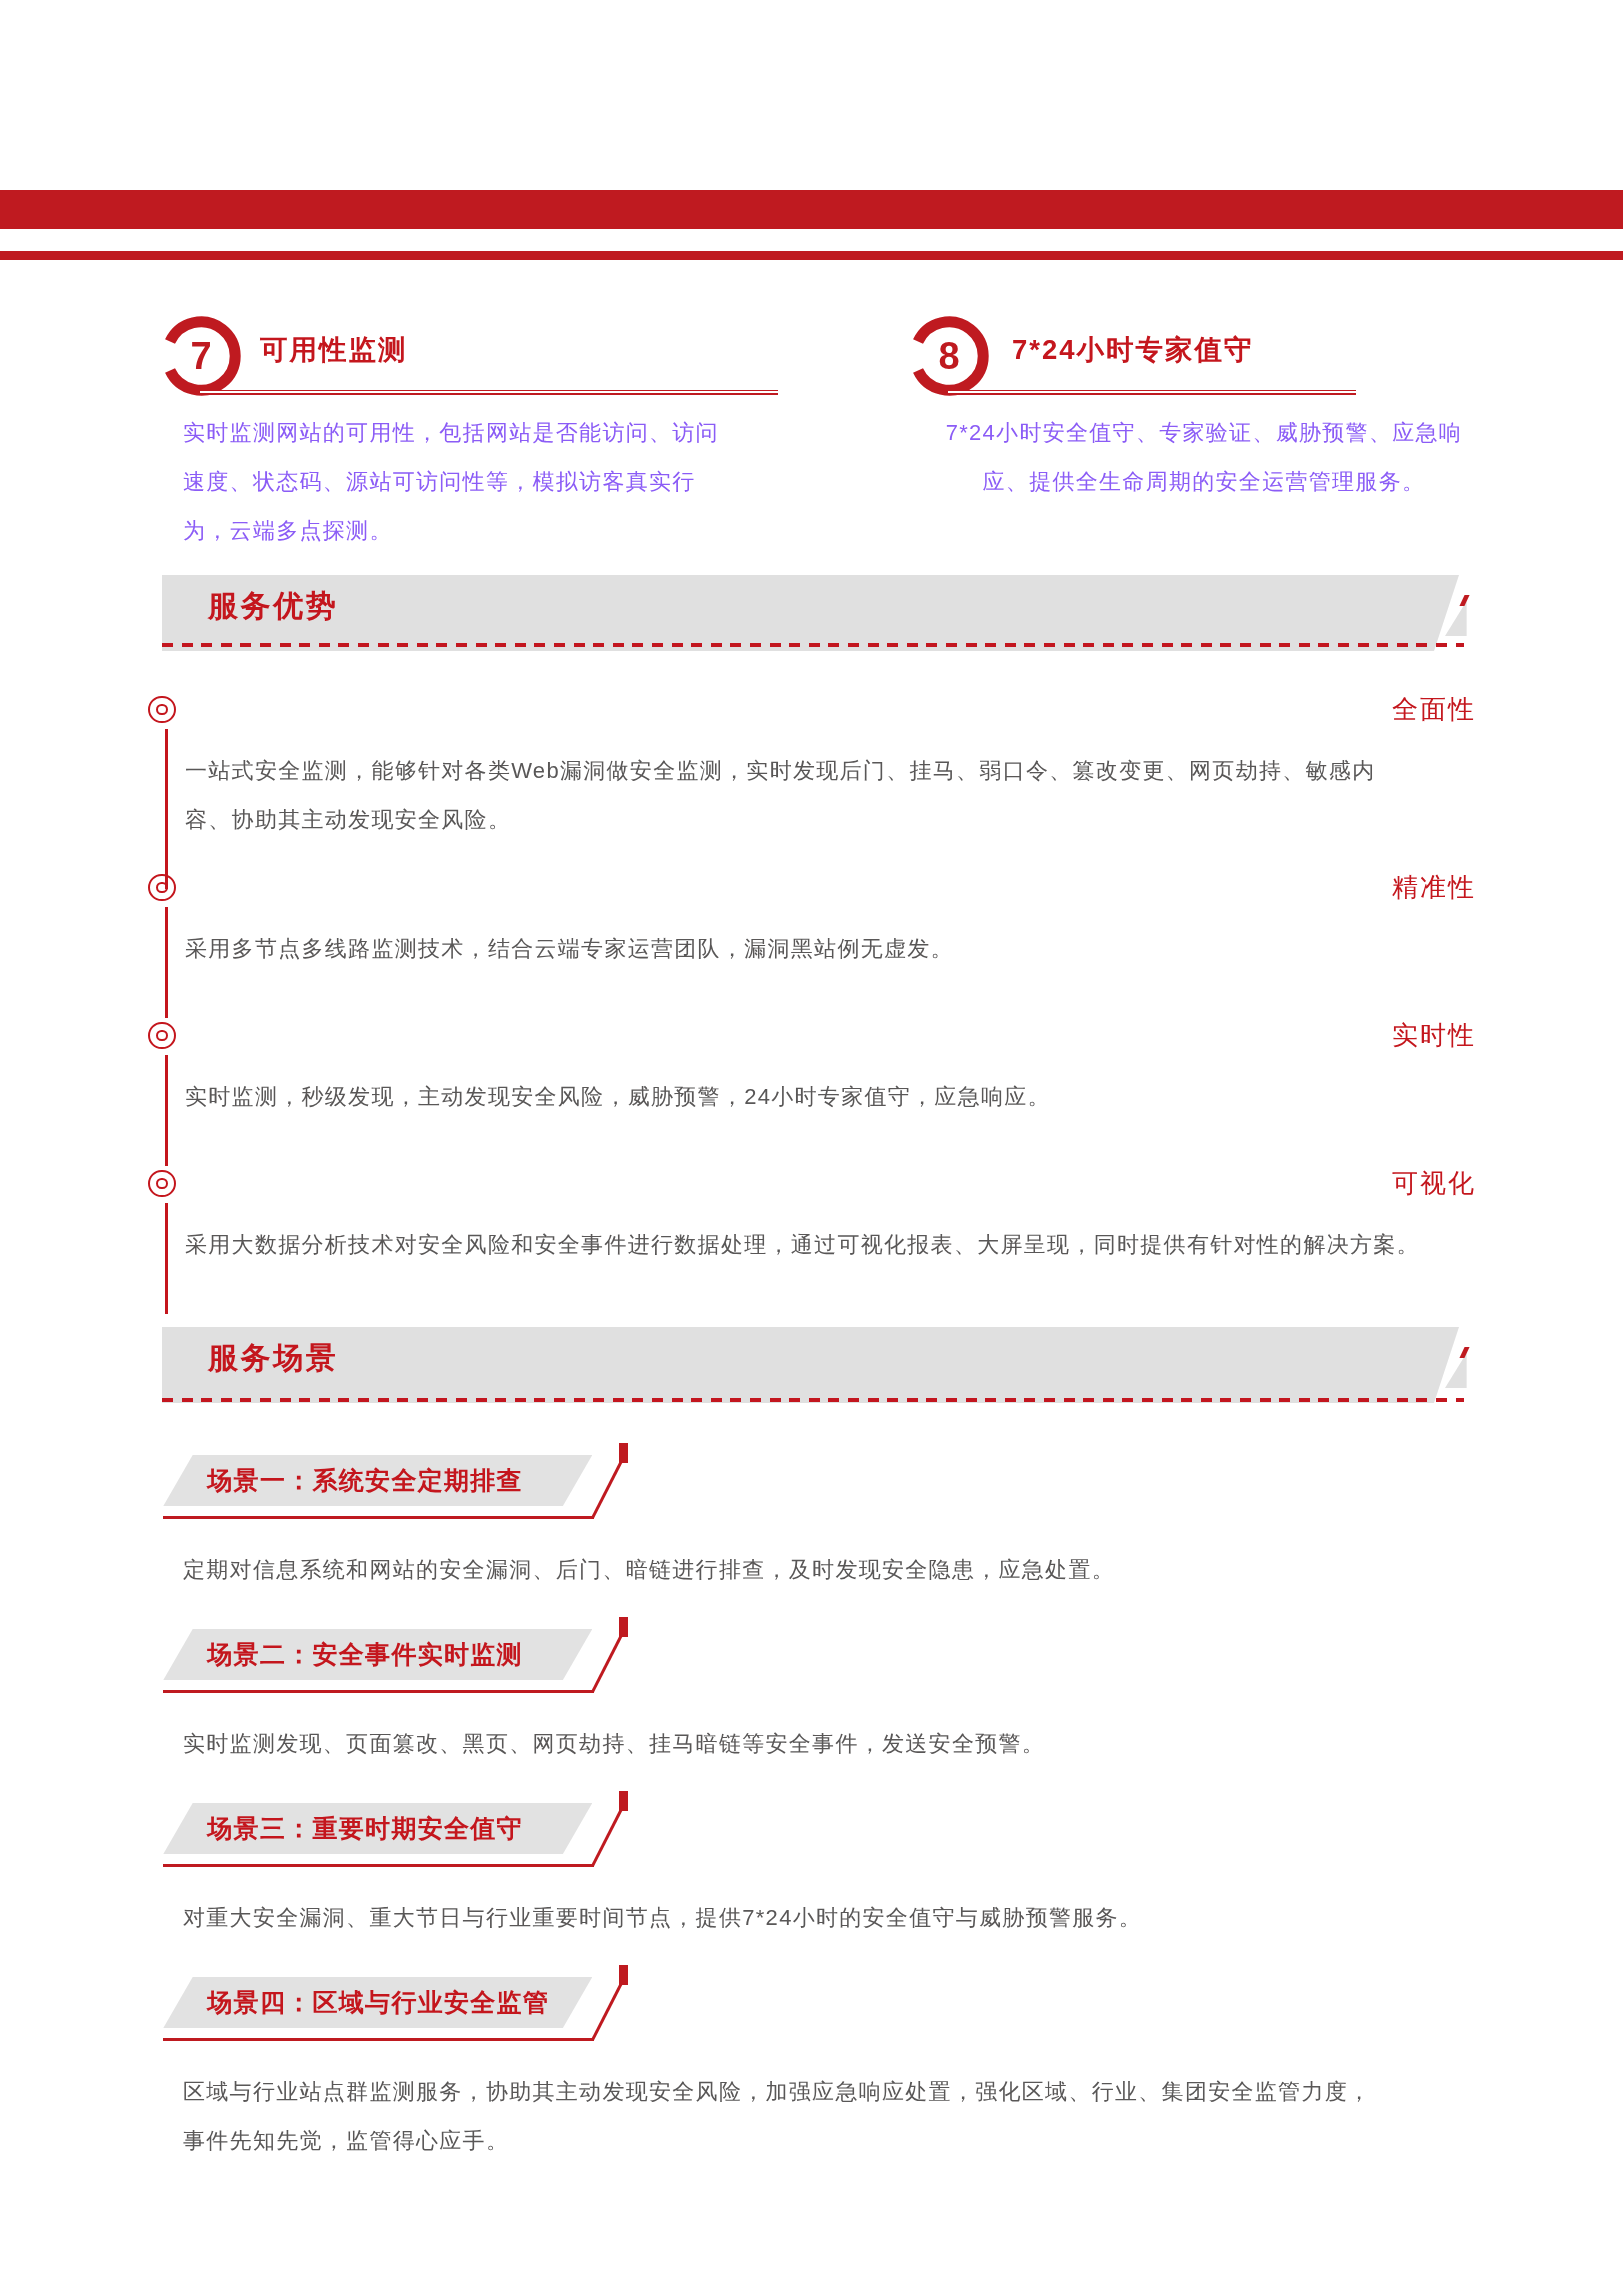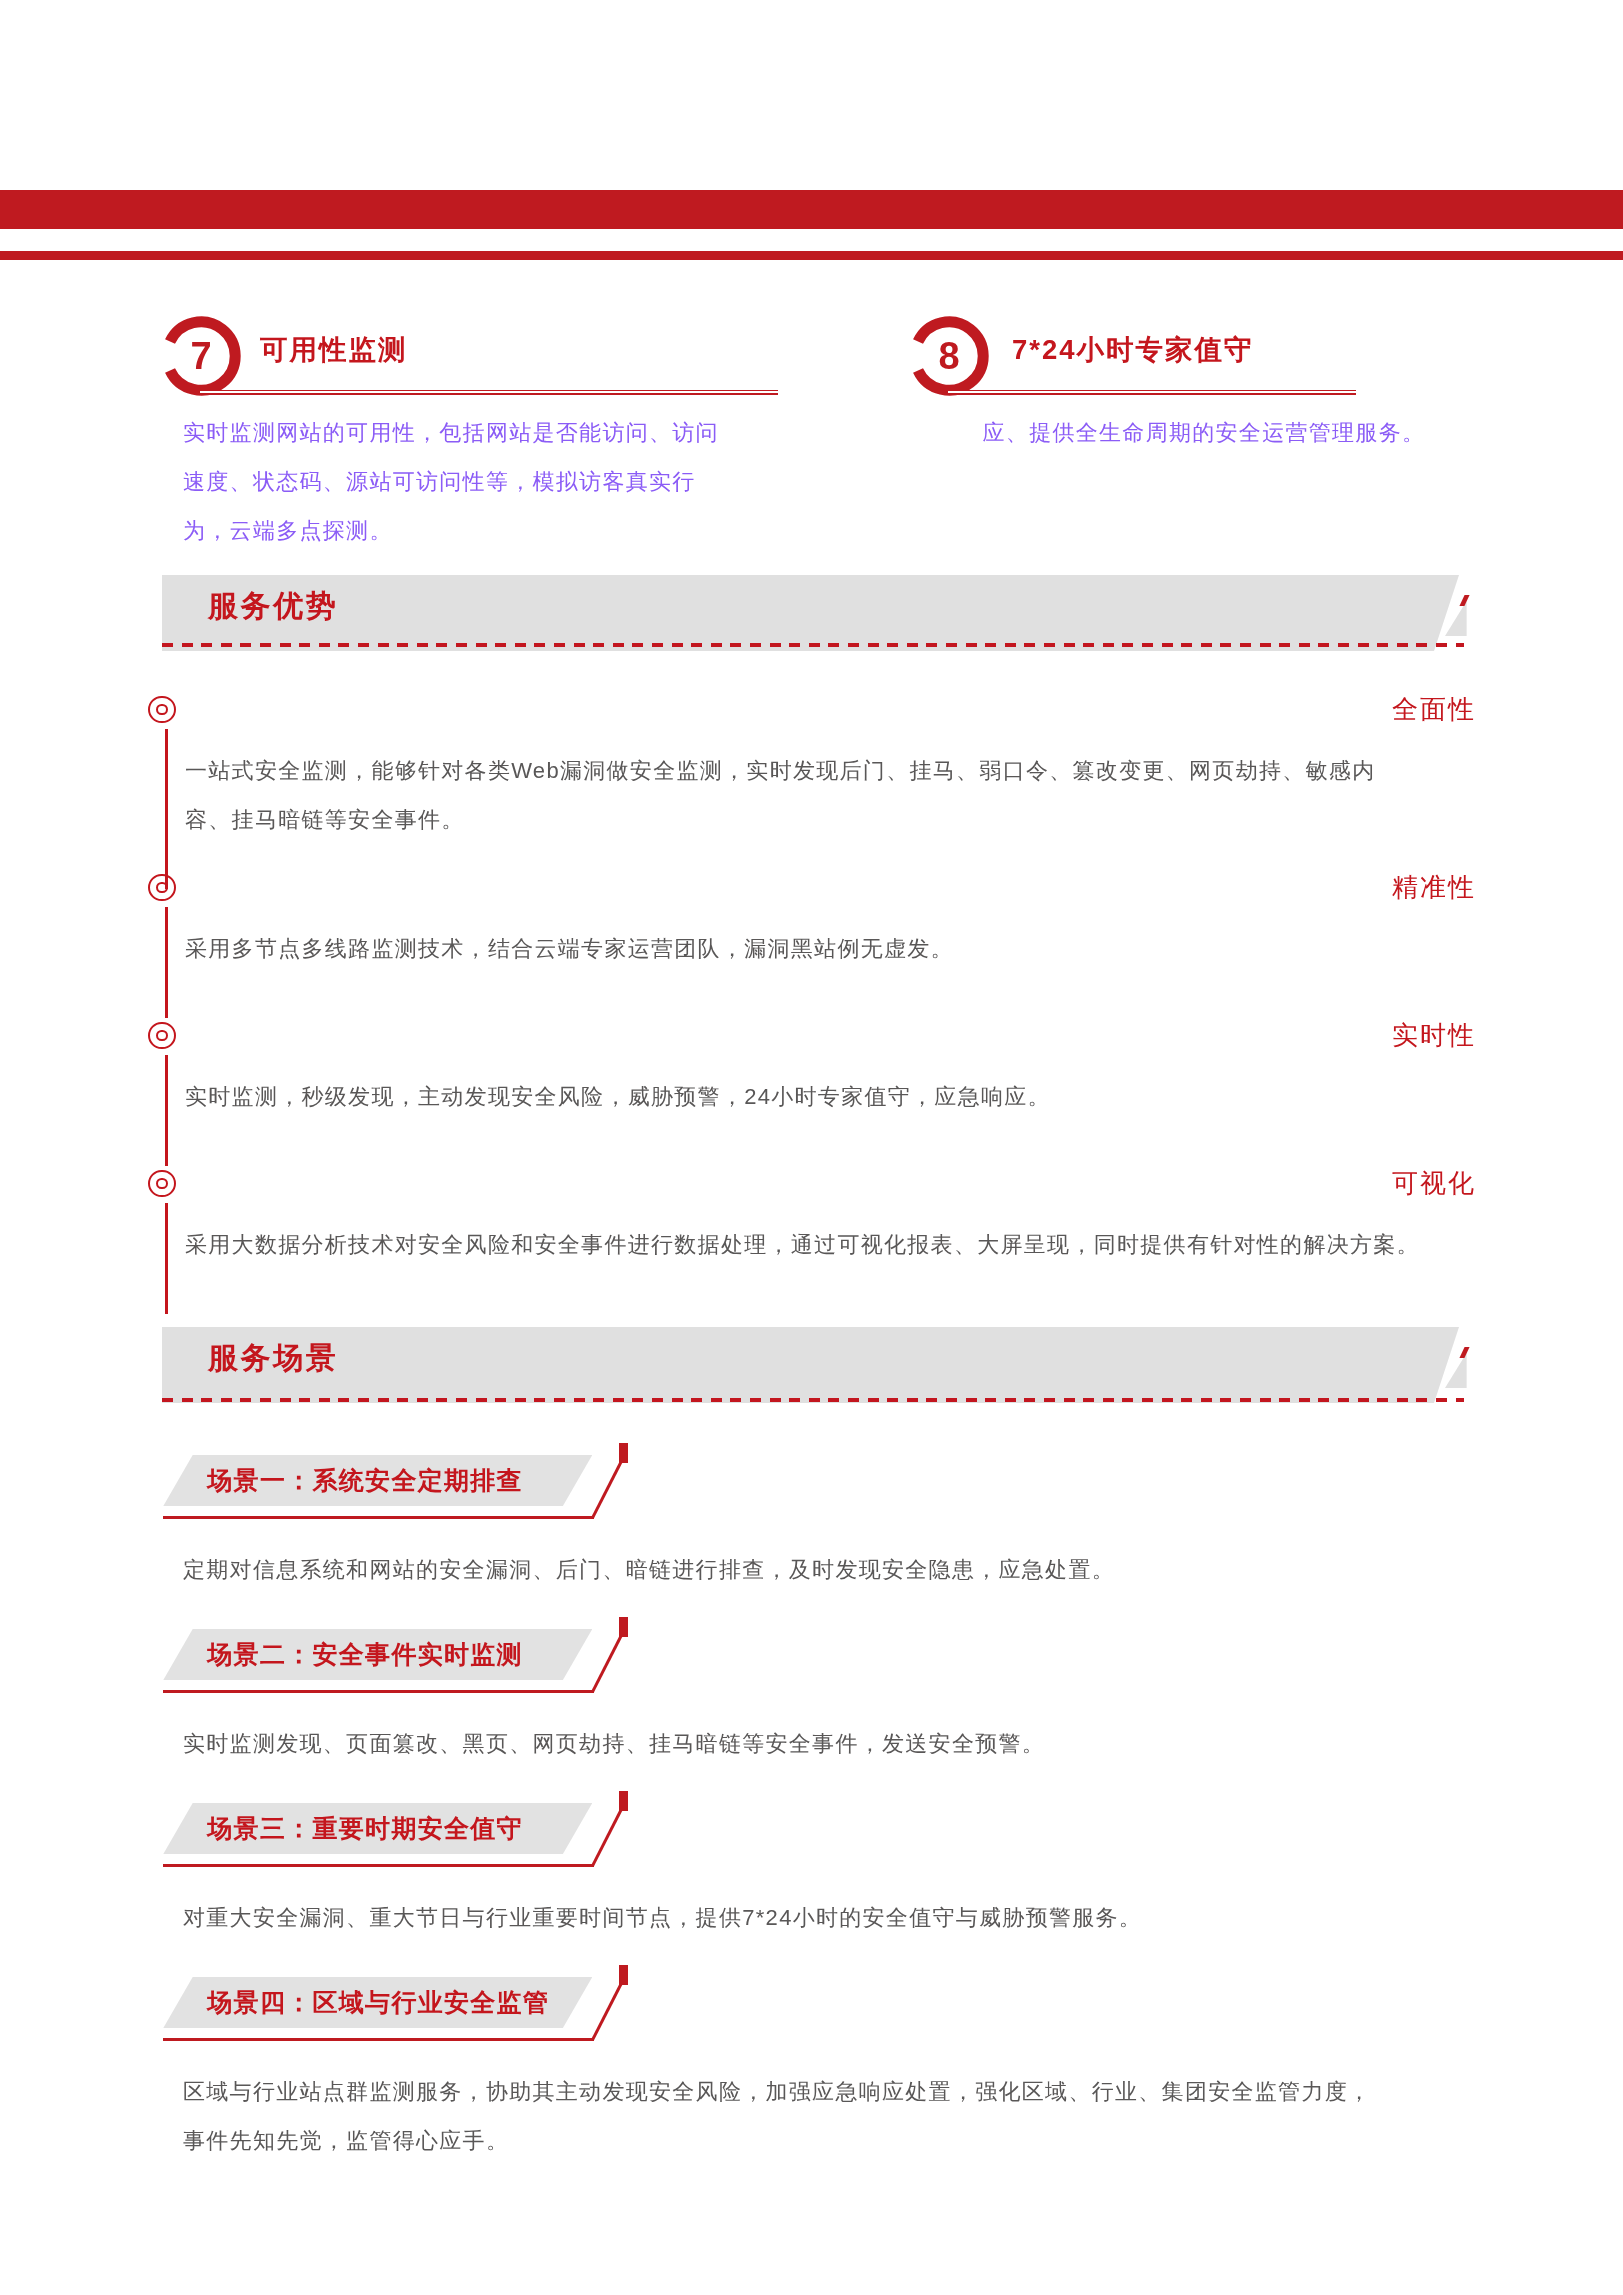--- a/index.html
+++ b/index.html
@@ -148,41 +148,42 @@
   <section class="feature f8">
     <div class="num-badge">
       <svg width="80" height="80" viewBox="0 0 124 124">
         <path d="M 14 39.6 A 53 53 0 1 1 14 84.4" fill="none" stroke="#bf1a20" stroke-width="17"></path>
       </svg>
       <span class="num">8</span>
     </div>
     <h3 class="feature-title">7*24小时专家值守</h3>
     <div class="feature-underline"></div>
     <div class="feature-body">
+      <div class="bline">7*24小时安全值守、专家验证、威胁预警、应急响</div>
       <div class="bline">应、提供全生命周期的安全运营管理服务。</div>
     </div>
   </section>
 
   <div class="sec-banner banner-advantages">
     <div class="sec-banner-main"></div>
     <div class="sec-banner-tri"></div>
     <div class="sec-banner-red"></div>
     <h2 class="sec-banner-title">服务优势</h2>
   </div>
   <div class="sec-dashed dashed-advantages"></div>
 
   <div class="adv adv-1">
     <div class="adv-head">
       <span class="bullseye"></span>
       <h3 class="adv-heading">全面性</h3>
     </div>
     <div class="adv-line long"></div>
     <div class="adv-body">
       <div class="bline">一站式安全监测，能够针对各类Web漏洞做安全监测，实时发现后门、挂马、弱口令、篡改变更、网页劫持、敏感内</div>
-      <div class="bline">容、挂马暗链等安全事件。</div>
+      <div class="bline">容、协助其主动发现安全风险。</div>
     </div>
   </div>
 
   <div class="adv adv-2">
     <div class="adv-head">
       <span class="bullseye"></span>
       <h3 class="adv-heading">精准性</h3>
     </div>
     <div class="adv-line short"></div>
     <div class="adv-body">

